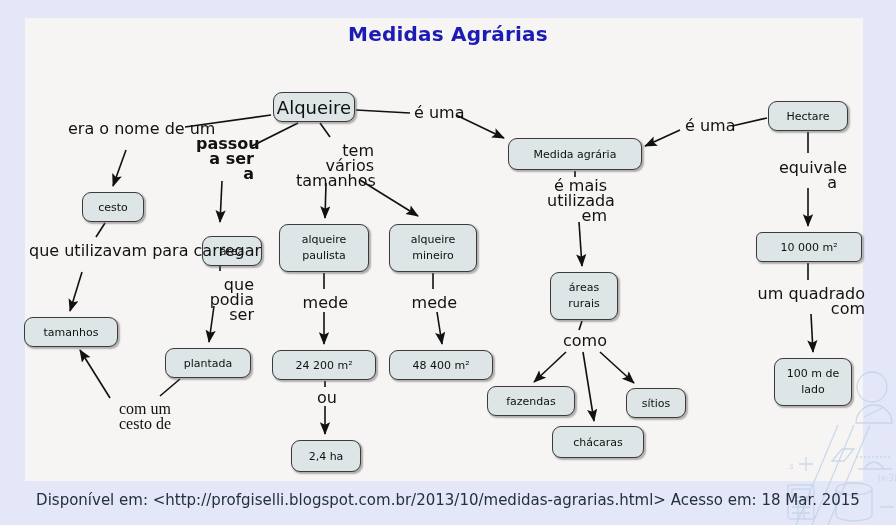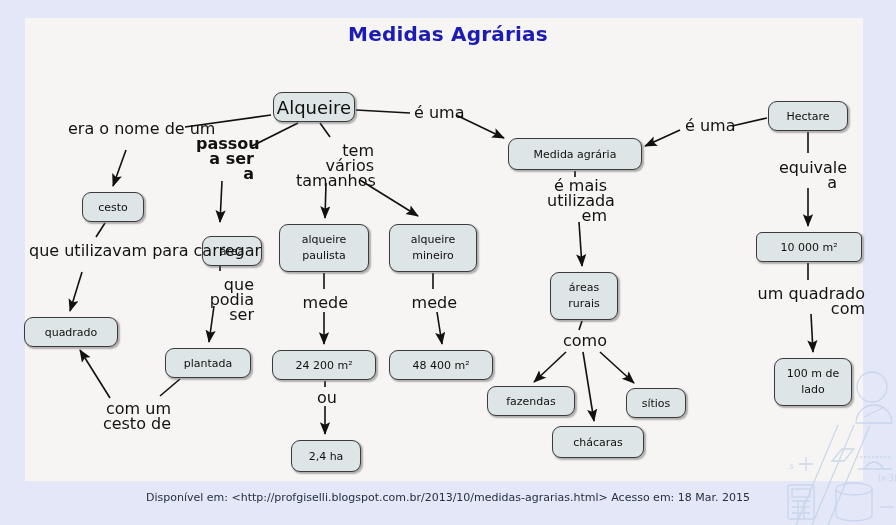--- a/index.html
+++ b/index.html
@@ -88,21 +88,21 @@
     text-align: right;
     white-space: nowrap;
     background: transparent;
   }
   .footer {
     position: absolute;
     left: 0;
     top: 491px;
     width: 896px;
     text-align: center;
-    font-size: 11px;
+    font-size: 15px;
     color: #24303f;
     font-family: "DejaVu Sans", "Liberation Sans", sans-serif;
   }
 </style>
 </head>
 <body>
 
 <div id="root">
 
   <div id="panel"></div>
@@ -164,21 +164,21 @@
 
       <path d="M808,263 L808,280"></path>
       <path d="M811,314 L813,352" marker-end="url(#ah)"></path>
     </g>
   </svg>
 
   <div class="node" style="left:273px;top:92px;width:82px;height:30px;font-size:18px;">Alqueire</div>
 
   <div class="node" style="left:82px;top:192px;width:62px;height:30px;">cesto</div>
 
-  <div class="node" style="left:24px;top:317px;width:94px;height:30px;">quadrado</div>
+  <div class="node" style="left:24px;top:317px;width:94px;height:30px;">tamanhos</div>
 
   <div class="node" style="left:202px;top:228px;width:60px;height:30px;margin-top:8px;">área</div>
 
   <div class="node" style="left:165px;top:348px;width:86px;height:30px;">plantada</div>
 
   <div class="node two-line" style="left:279px;top:224px;width:90px;height:48px;">alqueire paulista</div>
 
   <div class="node two-line" style="left:389px;top:224px;width:88px;height:48px;">alqueire mineiro</div>
 
   <div class="node" style="left:272px;top:350px;width:104px;height:30px;">24 200 m²</div>
@@ -204,21 +204,21 @@
   <div class="node two-line" style="left:774px;top:358px;width:78px;height:48px;">100 m de lado</div>
 
   <div class="link-label" style="left:68px;top:121px;width:120px;">era o nome de um</div>
 
   <div class="link-label" style="left:29px;top:243px;width:140px;">que utilizavam para carregar</div>
 
   <div class="link-label" style="left:196px;top:136px;width:58px;white-space:normal;font-weight:bold;">passou a ser a</div>
 
   <div class="link-label" style="left:190px;top:277px;width:64px;white-space:normal;">que podia ser</div>
 
-  <div class="link-label" style="left:95px;top:401px;width:76px;white-space:normal;">com um cesto de</div>
+  <div class="link-label" style="left:95px;top:401px;width:76px;white-space:normal;font-family:Liberation Serif, serif;">com um cesto de</div>
 
   <div class="link-label" style="left:296px;top:143px;width:78px;white-space:normal;">tem vários tamanhos</div>
 
   <div class="link-label" style="left:302px;top:295px;width:46px;">mede</div>
 
   <div class="link-label" style="left:411px;top:295px;width:46px;">mede</div>
 
   <div class="link-label" style="left:315px;top:390px;width:22px;">ou</div>
 
   <div class="link-label" style="left:414px;top:105px;width:44px;">é uma</div>

